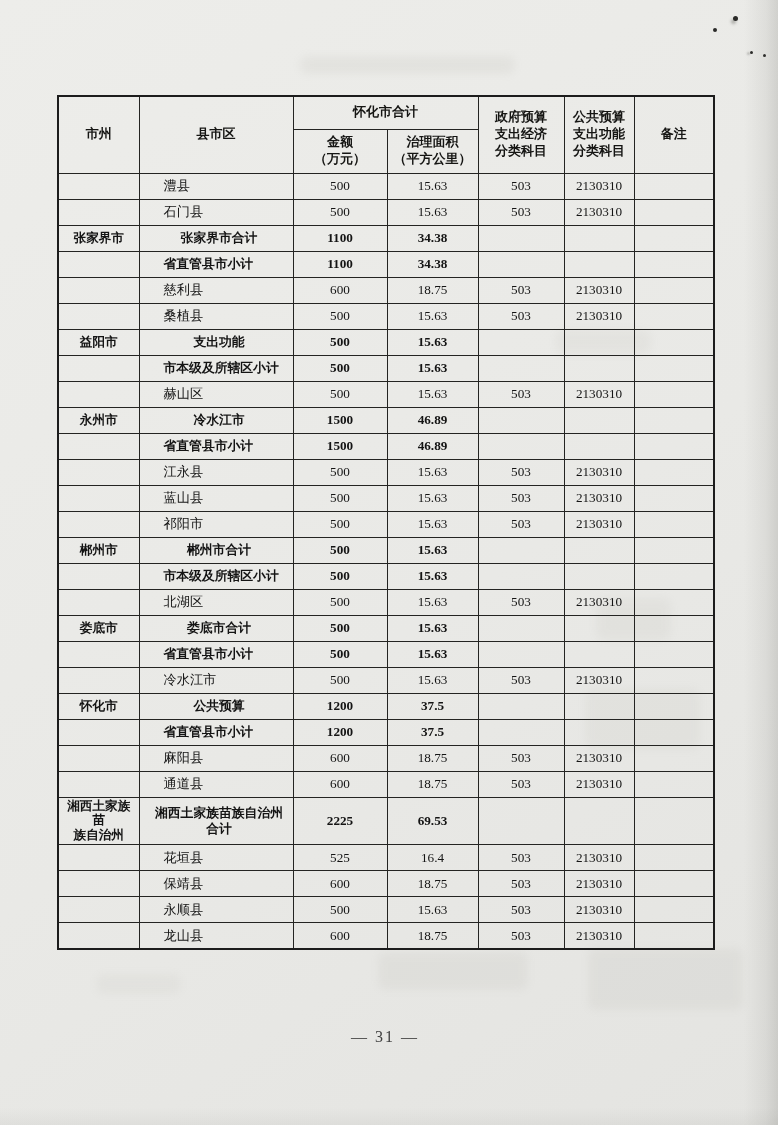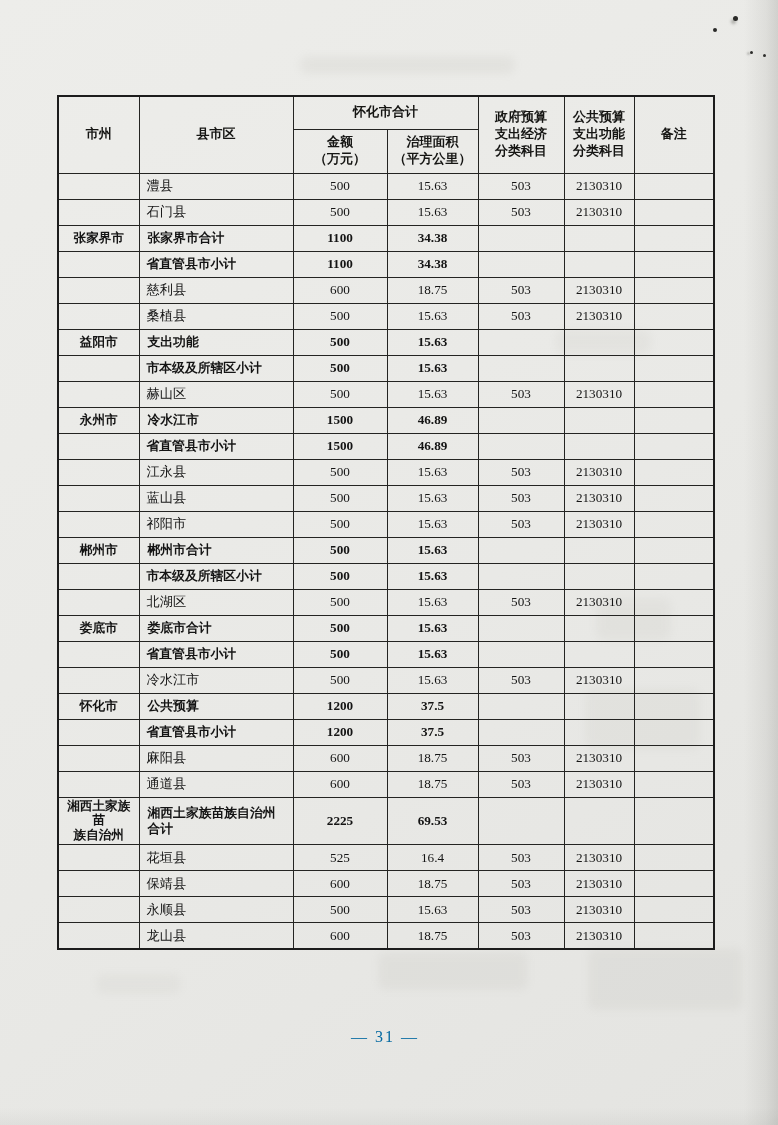--- a/index.html
+++ b/index.html
@@ -57,30 +57,30 @@
   }
   tr.hdr-top{height:33px;}
   tr.hdr-sub{height:44px;}
   tbody tr{height:26px;}
   tbody td{font-size:13.2px;line-height:1.18;}
   td.num{text-align:center;}
   td.cell-shizhou{
     text-align:center;font-weight:700;
     font-family:"Liberation Sans","DejaVu Sans",sans-serif;font-size:12.6px;margin-left:32px;
   }
-  td.cell-county{text-align:left;padding-left:7px;}
+  td.cell-county{text-align:left;padding-left:24px;}
   tr.row-total td,tr.row-subtotal td{font-weight:700;}
   tr.row-total td.cell-county,tr.row-subtotal td.cell-county{
     font-family:"Liberation Sans","DejaVu Sans",sans-serif;font-size:12.8px;
   }
-  tr.row-total td.cell-county{padding-left:8px;line-height:1.25;}
+  tr.row-total td.cell-county{text-align:center;padding-left:8px;line-height:1.25;}
   
   .footer{
     position:absolute;left:57px;top:1028px;width:656px;
-    text-align:center;font-size:16px;color:#0369a1;letter-spacing:2px;
+    text-align:center;font-size:16px;color:#404040;letter-spacing:2px;
   }
 </style>
 </head>
 <body>
 
 <div class="smudge sm1"></div>
 <div class="smudge sm2"></div>
 <div class="smudge sm3"></div>
 <div class="smudge sm4"></div>
 <div class="smudge sm5"></div>

